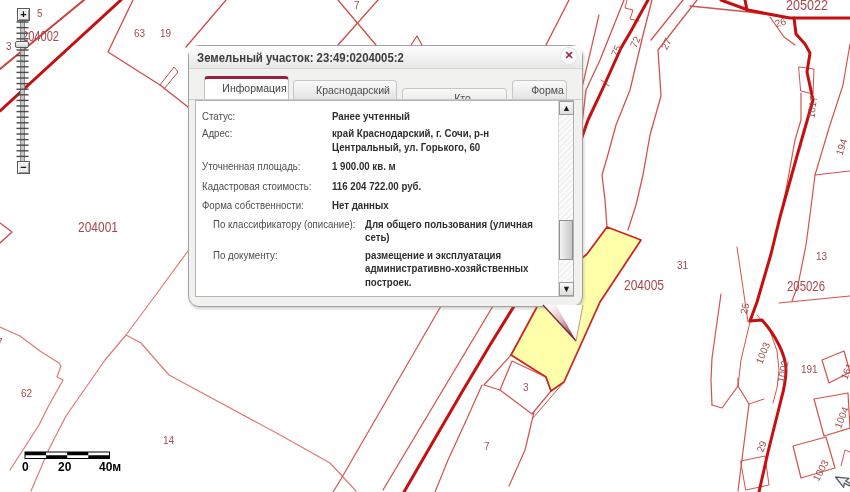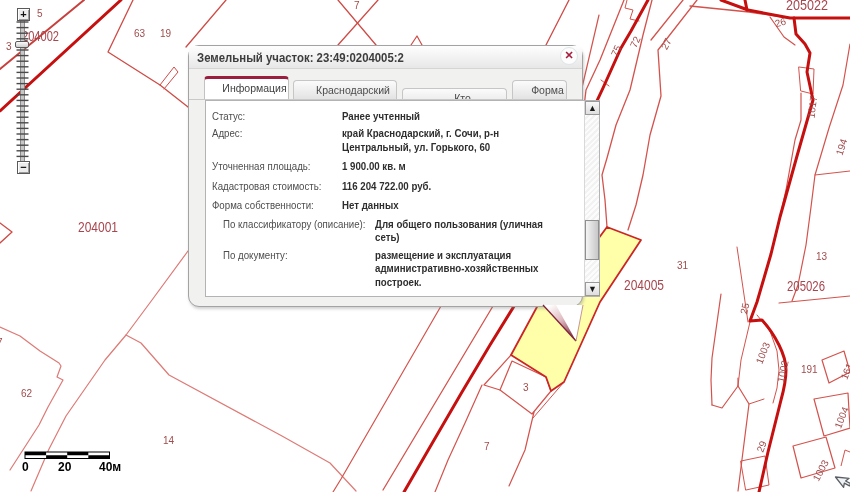--- a/index.html
+++ b/index.html
@@ -11,21 +11,21 @@
   #popup{position:absolute;left:188px;top:45px;width:393px;height:260px;background:#f1f1f0;border:1px solid #a3a3a3;border-radius:11px;box-shadow:1px 2px 3px rgba(120,120,120,.35);}
   #ptitle{position:absolute;left:0;top:0;right:0;height:22px;background:linear-gradient(#fefefe,#e7e7e7);border-bottom:1px solid #d5d5d5;border-radius:3px 3px 0 0;}
   #ptitle span{position:absolute;left:8px;top:4px;font-size:13px;font-weight:bold;color:#3d3d3d;transform:scaleX(0.875);transform-origin:0 0;white-space:nowrap;}
   #pclose{position:absolute;left:371px;top:1px;width:16px;height:16px;border-radius:50%;background:#fdfdfd;border:1px solid #dde6e7;color:#a81f3e;font-size:11px;font-weight:bold;text-align:center;line-height:15px;}
   .tab{position:absolute;box-sizing:border-box;font-size:10.5px;color:#4c4c4c;text-align:center;border-radius:4px 4px 0 0;padding-left:16px;}
   #tab1{left:15px;top:30px;width:85px;height:24px;background:#fff;border:1px solid #c2c2c2;border-bottom:none;border-top:3px solid #9b1e3e;line-height:19px;color:#3f3f3f;}
   #tab2{left:104px;top:34px;width:104px;height:20px;background:linear-gradient(#fbfbfb,#e2e2e2);border:1px solid #c6c6c6;border-bottom:none;line-height:19px;}
   #tab3{left:213px;top:42px;width:105px;height:20px;background:linear-gradient(#fbfbfb,#e2e2e2);border:1px solid #c6c6c6;border-bottom:none;line-height:19px;}
   #tab4{left:323px;top:34px;width:55px;height:20px;background:linear-gradient(#fbfbfb,#e2e2e2);border:1px solid #c6c6c6;border-bottom:none;line-height:19px;}
   #tabline{position:absolute;left:0;top:53px;width:100%;height:1px;background:#c9c9c9;}
-  #pcontent{position:absolute;left:16px;top:54px;width:377px;height:195px;background:#fff;border:1px solid #b3b3b3;padding-left:16px;}
+  #pcontent{position:absolute;left:6px;top:54px;width:377px;height:195px;background:#fff;border:1px solid #b3b3b3;}
   .rl{position:absolute;font-size:11px;color:#4d4d4d;white-space:nowrap;transform:scaleX(0.88);transform-origin:0 0;}
   .rv{position:absolute;font-size:11px;font-weight:bold;color:#2e2e2e;white-space:nowrap;transform:scaleX(0.88);transform-origin:0 0;}
   
   #sbar{position:absolute;right:0px;top:0px;width:15px;height:195px;background:repeating-linear-gradient(135deg,#f2f2f2 0 2px,#fcfcfc 2px 4px);border-left:1px solid #d8d8d8;box-sizing:border-box;}
   .sbtn{position:absolute;left:0;width:15px;height:14px;background:linear-gradient(#f9f9f9,#dedede);border:1px solid #9a9a9a;box-sizing:border-box;color:#1a1a1a;font-size:9px;text-align:center;line-height:12px;}
   #sthumb{position:absolute;left:0;top:119px;width:14px;height:40px;background:linear-gradient(90deg,#f4f4f4,#c7c7c7);border:1px solid #8f8f8f;box-sizing:border-box;}
   
   .zbtn{position:absolute;width:13px;height:13px;background:#ececec;border:1px solid #5a5a5a;box-shadow:inset 1px 1px 0 #fff, inset -1px -1px 0 #9a9a9a;box-sizing:border-box;text-align:center;font-weight:bold;font-size:11px;line-height:10px;color:#111;}
   #zhandle{position:absolute;left:15px;top:41px;width:14px;height:7px;background:linear-gradient(#fafafa,#cfcfcf);border:1px solid #5a5a5a;border-radius:2px;box-sizing:border-box;}
 </style>

